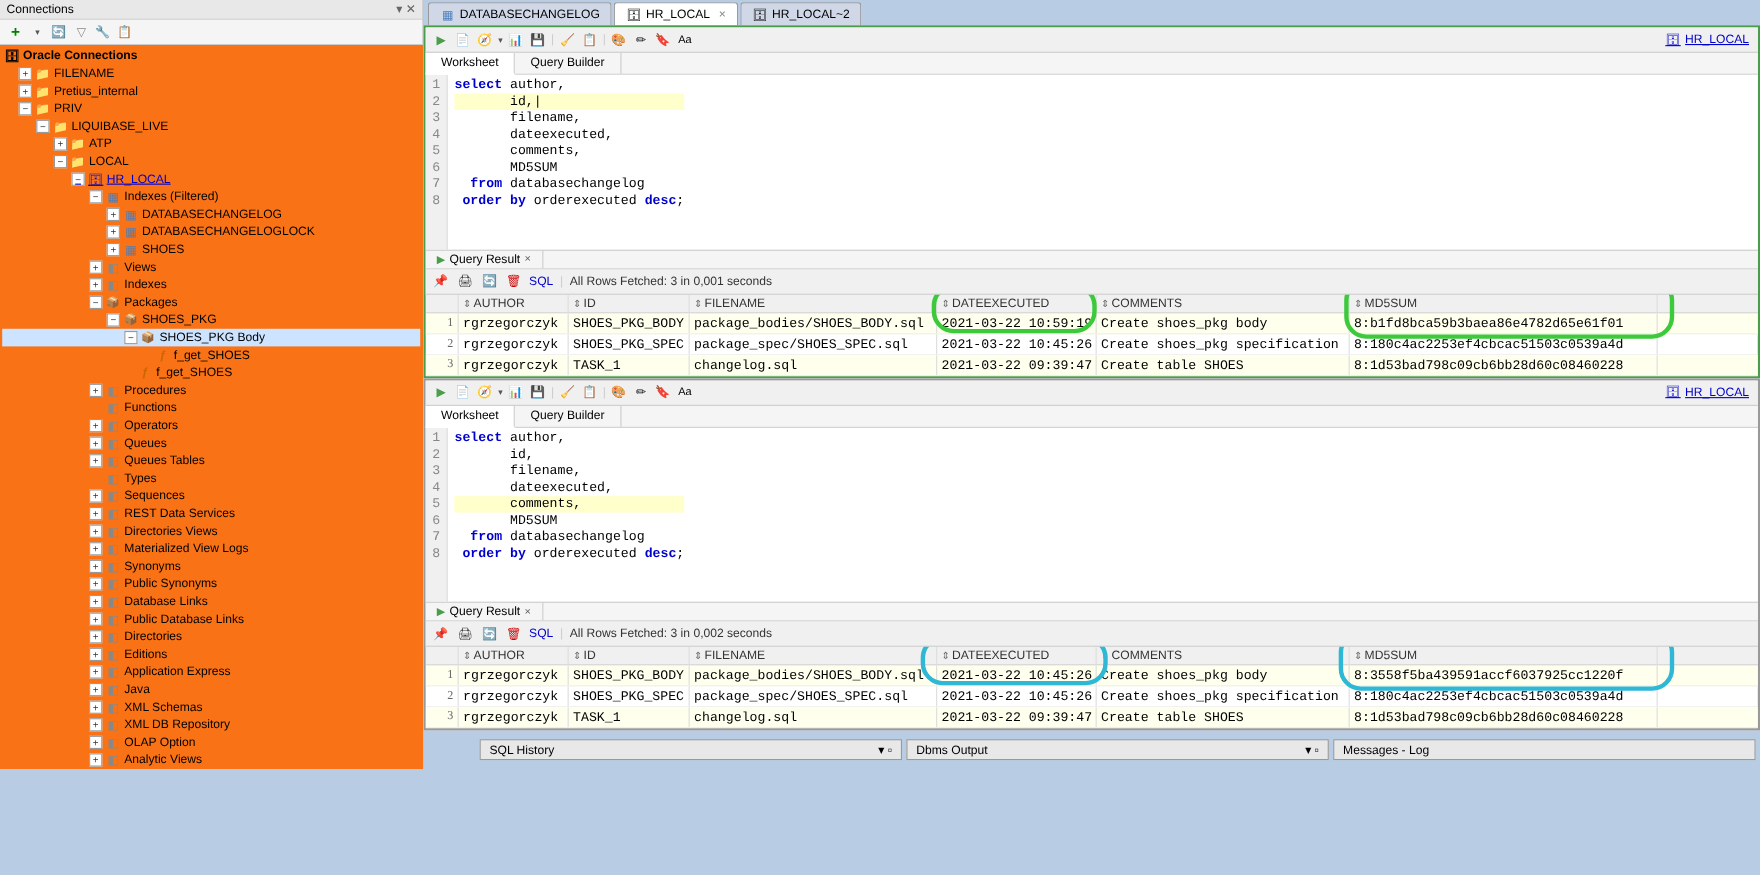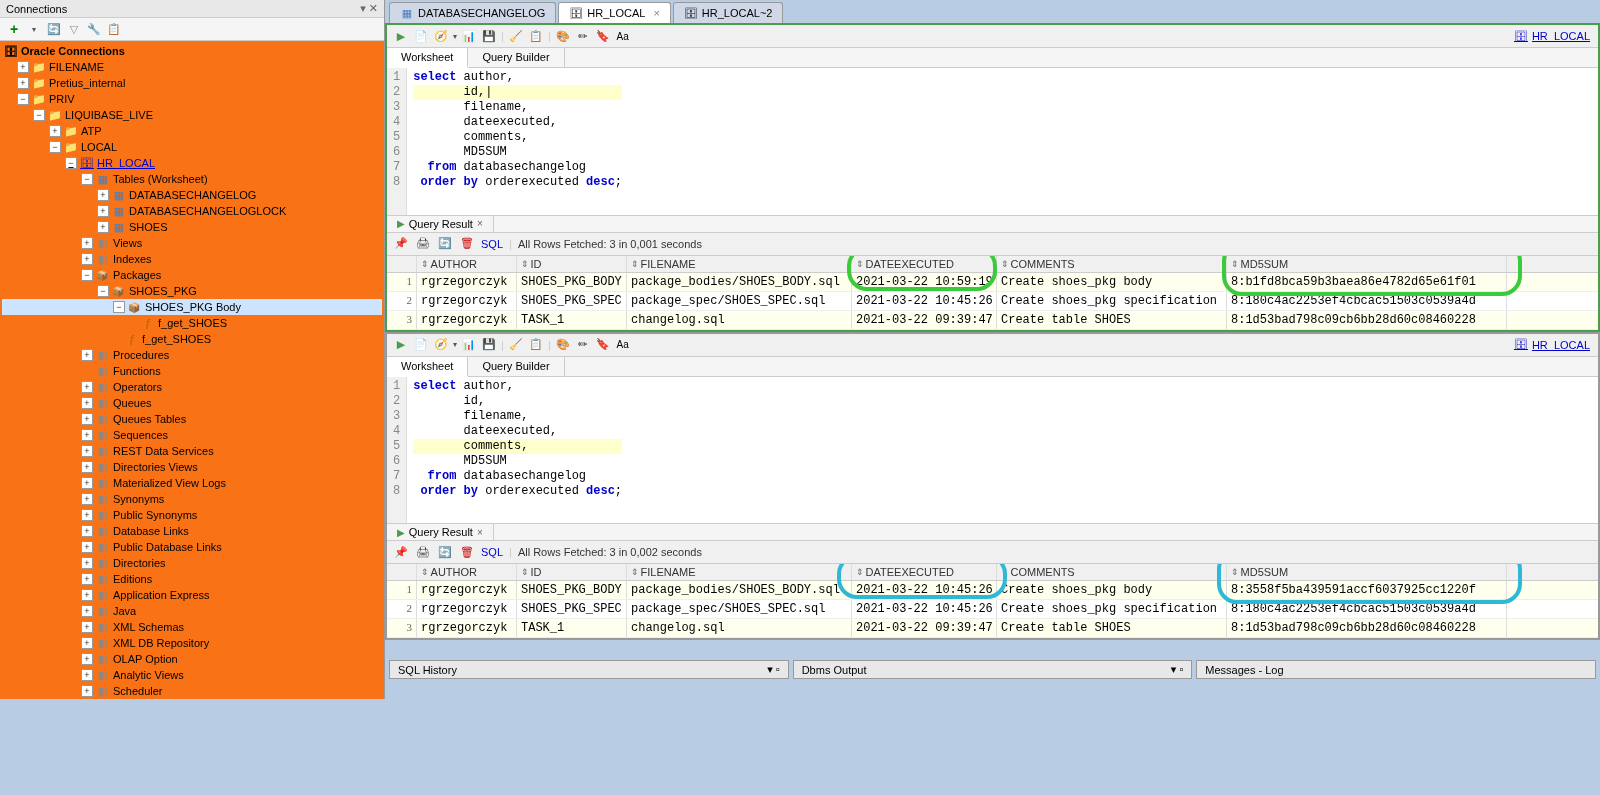--- a/index.html
+++ b/index.html
@@ -59,21 +59,21 @@
 .col-num { width: 30px; text-align: right; color: #666; font-family: Tahoma; font-size: 11px; }
 .col-author { width: 100px; }
 .col-id { width: 110px; }
 .col-filename { width: 225px; }
 .col-date { width: 145px; }
 .col-comments { width: 230px; }
 .col-md5 { width: 280px; }
 .sort-icon { font-size: 9px; color: #666; }
 .highlight-green { position: absolute; border: 4px solid #3cc93c; border-radius: 20px; pointer-events: none; z-index: 10; }
 .highlight-blue { position: absolute; border: 4px solid #2eb8d6; border-radius: 20px; pointer-events: none; z-index: 10; }
-.bottom-tabs { display: flex; gap: 4px; padding: 20px 4px; background: #b8cce4; }
+.bottom-tabs { display: flex; gap: 4px; padding: 8px 4px; background: #b8cce4; margin-left: 47px; }
 .bottom-tab { flex: 1; display: flex; justify-content: space-between; align-items: center; padding: 2px 8px; background: #e8e8e8; border: 1px solid #999; font-size: 11px; }
 .sep { color: #ccc; }
 </style>
 </head>
 <body>
 
 <div class="container">
 
   <div class="left-panel">
     <div class="panel-header">
@@ -132,21 +132,21 @@
       <div class="tree-node link">
           <span class="tree-indent" style="width:58px"></span>
           <span class="tree-toggle">−</span>
           <span class="tree-icon db-icon"></span>
           <span>HR_LOCAL</span>
         </div>
       <div class="tree-node">
           <span class="tree-indent" style="width:74px"></span>
           <span class="tree-toggle">−</span>
           <span class="tree-icon table-icon"></span>
-          <span>Tables (Worksheet)</span>
+          <span>Indexes (Filtered)</span>
         </div>
       <div class="tree-node">
           <span class="tree-indent" style="width:90px"></span>
           <span class="tree-toggle">+</span>
           <span class="tree-icon table-icon"></span>
           <span>DATABASECHANGELOG</span>
         </div>
       <div class="tree-node">
           <span class="tree-indent" style="width:90px"></span>
           <span class="tree-toggle">+</span>
@@ -221,20 +221,26 @@
           <span class="tree-indent" style="width:74px"></span>
           <span class="tree-toggle">+</span>
           <span class="tree-icon generic-icon"></span>
           <span>Queues</span>
         </div>
       <div class="tree-node">
           <span class="tree-indent" style="width:74px"></span>
           <span class="tree-toggle">+</span>
           <span class="tree-icon generic-icon"></span>
           <span>Queues Tables</span>
+        </div>
+      <div class="tree-node">
+          <span class="tree-indent" style="width:74px"></span>
+          <span class="tree-indent" style="width:12px"></span>
+          <span class="tree-icon generic-icon"></span>
+          <span>Types</span>
         </div>
       <div class="tree-node">
           <span class="tree-indent" style="width:74px"></span>
           <span class="tree-toggle">+</span>
           <span class="tree-icon generic-icon"></span>
           <span>Sequences</span>
         </div>
       <div class="tree-node">
           <span class="tree-indent" style="width:74px"></span>
           <span class="tree-toggle">+</span>

